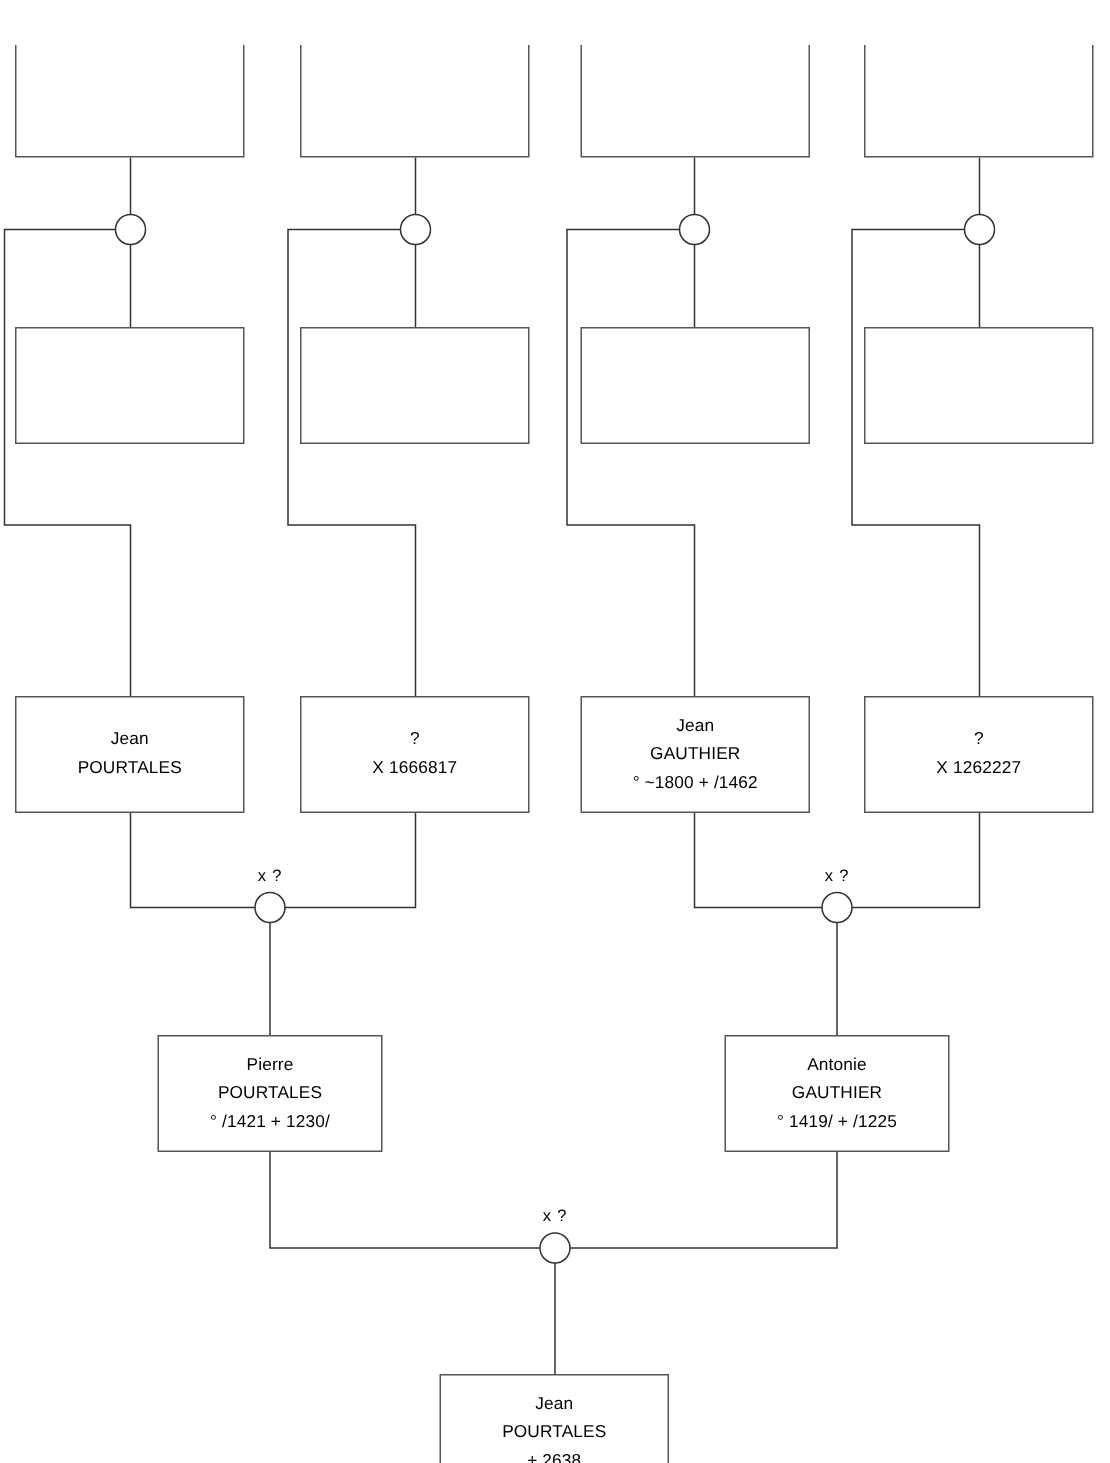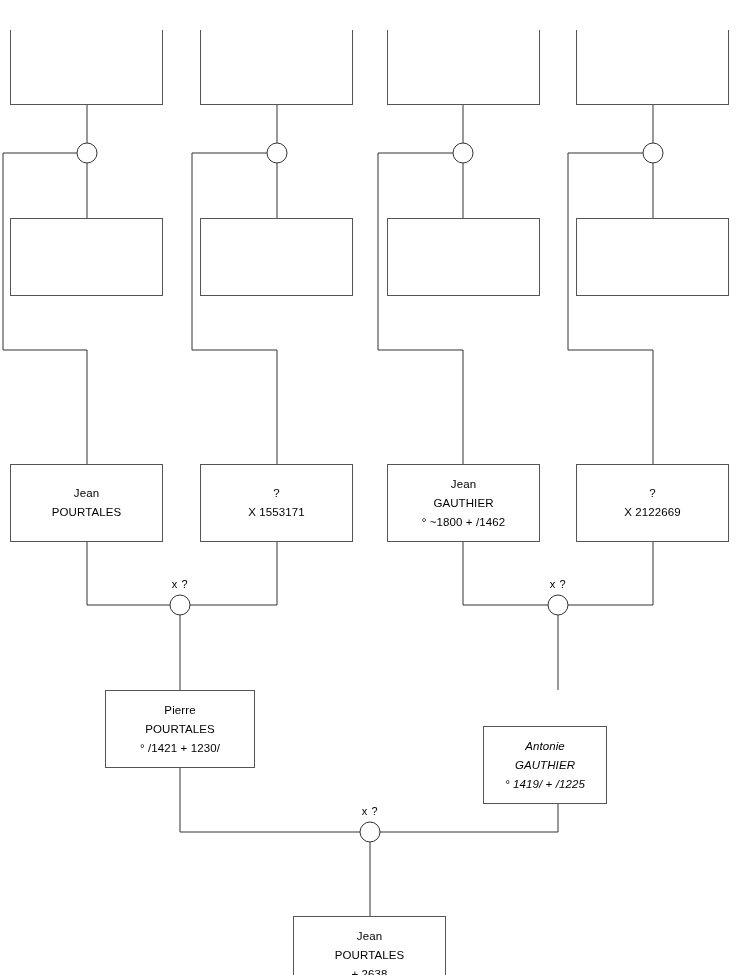--- a/index.html
+++ b/index.html
@@ -97,37 +97,37 @@
       <div class="person-box" style="left: 10px; top: 188px; width: 153px; height: 78px; border-color: rgb(85, 85, 85); color: rgb(0, 0, 0);"></div>
       <div class="person-box" style="left: 200px; top: 188px; width: 153px; height: 78px; border-color: rgb(85, 85, 85); color: rgb(0, 0, 0);"></div>
       <div class="person-box" style="left: 387px; top: 188px; width: 153px; height: 78px; border-color: rgb(85, 85, 85); color: rgb(0, 0, 0);"></div>
       <div class="person-box" style="left: 576px; top: 188px; width: 153px; height: 78px; border-color: rgb(85, 85, 85); color: rgb(0, 0, 0);"></div>
       <div class="person-box" style="left: 10px; top: 434px; width: 153px; height: 78px; border-color: rgb(85, 85, 85); color: rgb(0, 0, 0);">
         <span class="line">Jean</span>
         <span class="line">POURTALES</span>
       </div>
       <div class="person-box" style="left: 200px; top: 434px; width: 153px; height: 78px; border-color: rgb(85, 85, 85); color: rgb(0, 0, 0);">
         <span class="line">?</span>
-        <span class="line">X 1553171</span>
+        <span class="line">X 1666817</span>
       </div>
       <div class="person-box" style="left: 387px; top: 434px; width: 153px; height: 78px; border-color: rgb(85, 85, 85); color: rgb(0, 0, 0);">
         <span class="line">Jean</span>
         <span class="line">GAUTHIER</span>
         <span class="line">° ~1800 + /1462</span>
       </div>
       <div class="person-box" style="left: 576px; top: 434px; width: 153px; height: 78px; border-color: rgb(85, 85, 85); color: rgb(0, 0, 0);">
         <span class="line">?</span>
-        <span class="line">X 2122669</span>
+        <span class="line">X 1262227</span>
       </div>
       <div class="person-box" style="left: 105px; top: 660px; width: 150px; height: 78px; border-color: rgb(85, 85, 85); color: rgb(0, 0, 0); text-align: center;">
         <span class="line">Pierre</span>
         <span class="line">POURTALES</span>
         <span class="line">° /1421 + 1230/</span>
       </div>
-      <div class="person-box" style="left: 483px; top: 696px; width: 124px; height: 78px; border-color: rgb(85, 85, 85); color: rgb(0, 0, 0); font-style: italic;">
+      <div class="person-box" style="left: 483px; top: 660px; width: 150px; height: 78px; border-color: rgb(85, 85, 85); color: rgb(0, 0, 0);">
         <span class="line">Antonie</span>
         <span class="line">GAUTHIER</span>
         <span class="line">° 1419/ + /1225</span>
       </div>
       <div class="person-box" style="left: 293px; top: 886px; width: 153px; height: 78px; border-color: rgb(85, 85, 85); color: rgb(0, 0, 0);">
         <span class="line">Jean</span>
         <span class="line">POURTALES</span>
         <span class="line">+ 2638</span>
       </div>
     </div>

